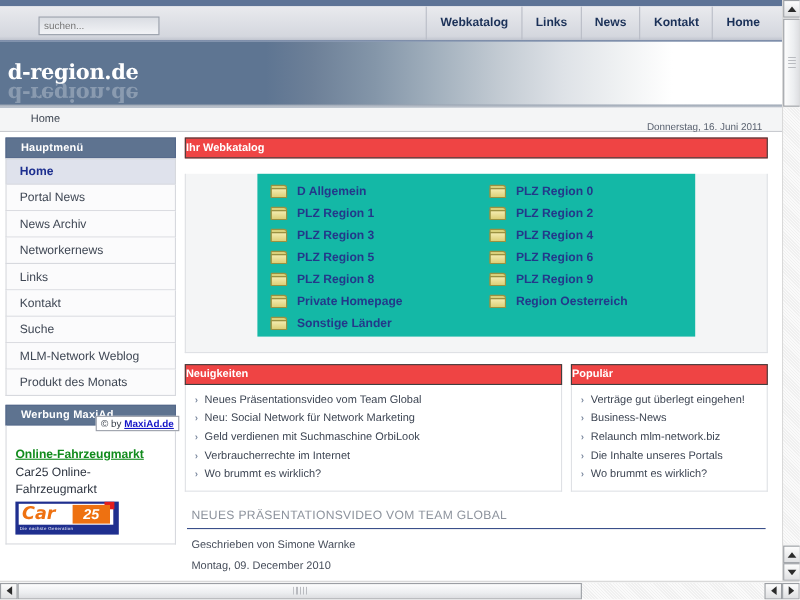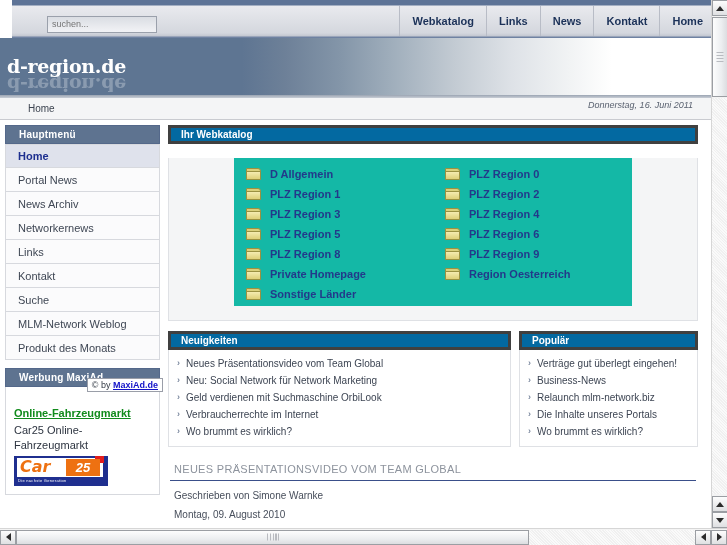--- a/index.html
+++ b/index.html
@@ -21,21 +21,21 @@
   #page {
     position: absolute;
     left: 0; top: 0;
     width: 711px; height: 528px;
     overflow: hidden;
     background: #ffffff;
   }
 
   
   .topstrip {
-    position: absolute; left: 12px; top: 0;
+    position: absolute; left: 0; top: 0;
     width: 711px; height: 38px;
     background: linear-gradient(to bottom,#5d7396 0px,#5d7396 5px,#e9eaee 6px,#d4d7de 33px,#c3c7d1 36px,#6f82a2 37px,#6f82a2 38px);
   }
   .search-wrap {
     position: absolute; left: 35px; top: 13px;
     width: 110px; height: 17px;
   }
   .search-input {
     width: 110px; height: 17px;
     border: 1px solid #9aa0ab;
@@ -99,22 +99,22 @@
     position: absolute; left: 0; top: 98px;
     width: 711px; height: 22px;
     background: #f4f5f6;
     border-bottom: 1px solid #c9cbd0;
   }
   .crumb {
     position: absolute; left: 28px; top: 5px;
     font-size: 10px; color: #3c4450;
   }
   .crumb-date {
-    position: absolute; right: 18px; top: 2px;
-    font-size: 9px; color: #5a6270; font-style: italic;
+    position: absolute; right: 18px; top: 12px;
+    font-size: 9px; color: #5a6270;
   }
 
   
   .body-wrap {
     position: absolute; left: 0; top: 121px;
     width: 711px; height: 407px;
     background: #ffffff;
   }
 
   
@@ -220,26 +220,25 @@
   }
 
   
   .content {
     position: absolute; left: 168px; top: 4px;
     width: 530px;
   }
   .panel { margin-bottom: 10px; }
   .panel-head {
     height: 19px;
-    background: #0369a1;
-    border: 3px solid #404040;
+    background: #ef4444;
+    border: 1px solid #404040;
     color: #ffffff;
     font-size: 10px; font-weight: bold;
     display: flex; align-items: center;
-    padding-left: 10px;
   }
   .panel-body {
     background: #f4f5f6;
     border: 1px solid #dfe1e5;
     border-top: none;
   }
 
   
   .catalog-inner {
     background: #14b8a6;
@@ -647,21 +646,21 @@
                 </li>
               </ul>
             </div>
           </div>
 
         </div>
 
         <div class="article">
           <div class="article-title">NEUES PRÄSENTATIONSVIDEO VOM TEAM GLOBAL</div>
           <div class="article-meta">Geschrieben von Simone Warnke</div>
-          <div class="article-meta second">Montag, 09. August 2010</div>
+          <div class="article-meta second">Montag, 09. December 2010</div>
         </div>
 
       </div>
     </div>
   </div>
 
   <div class="vscroll-outer">
     <div class="vsb-btn">
       <span class="tri tri-up"></span>
     </div>

